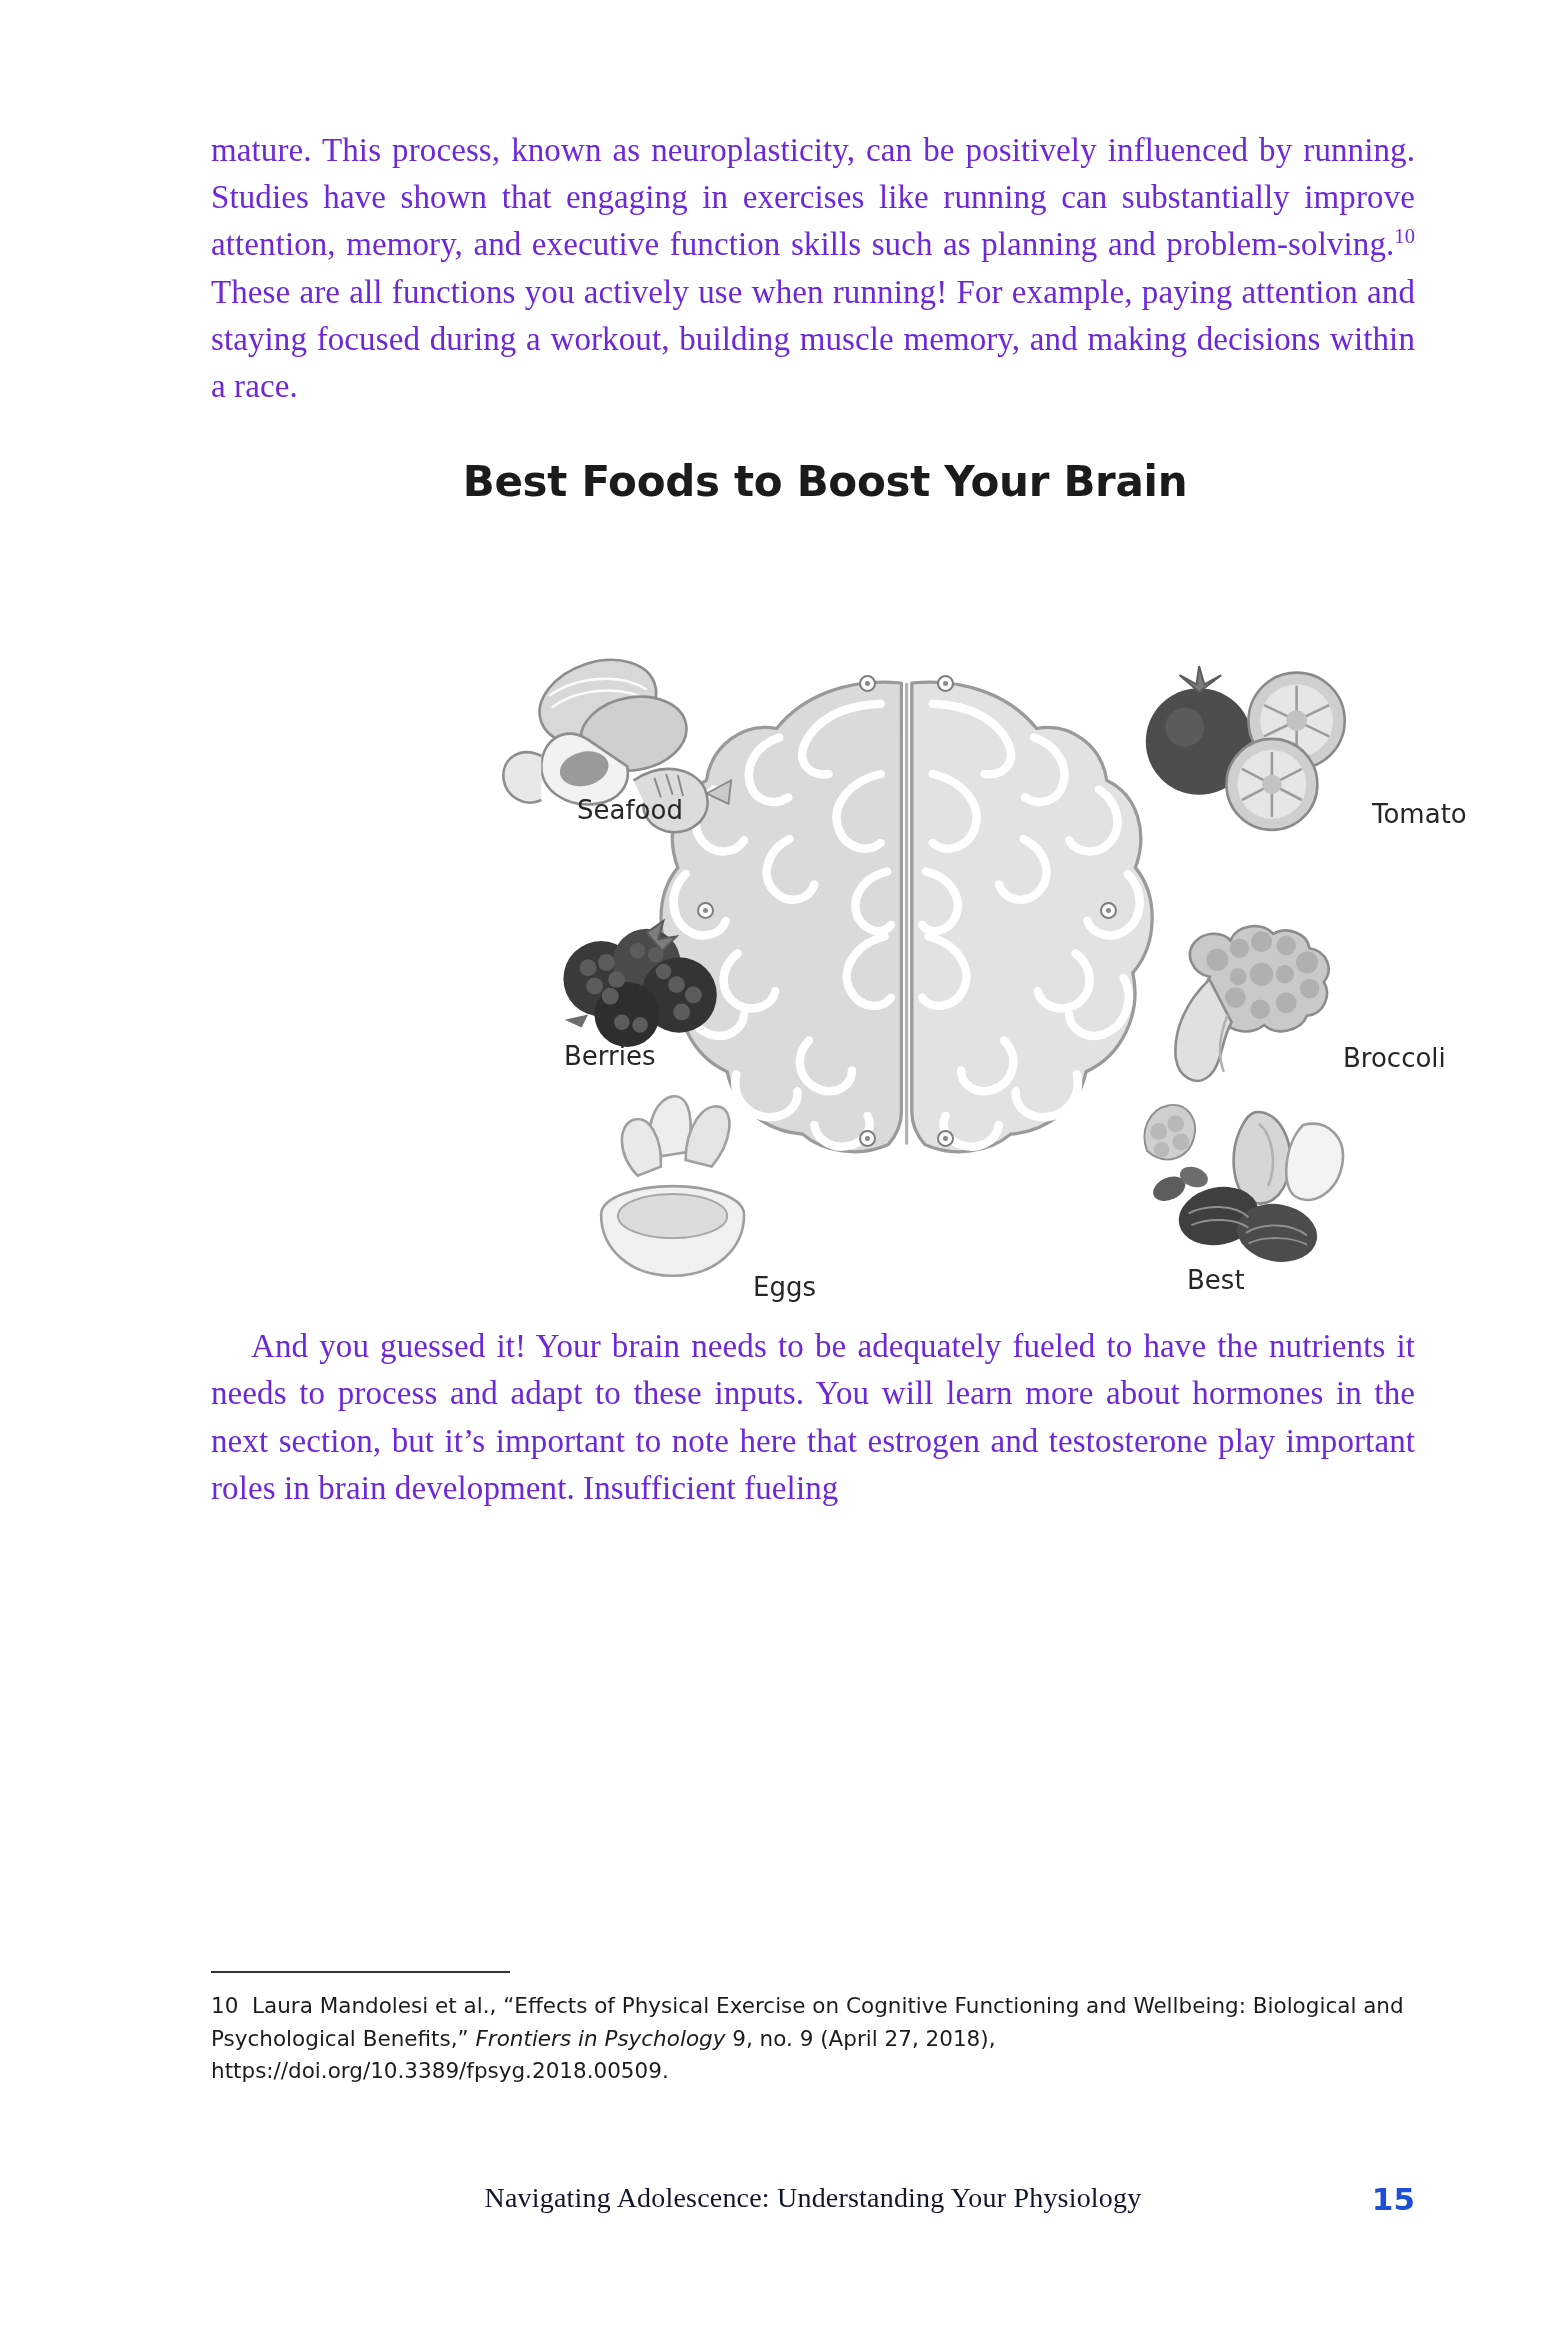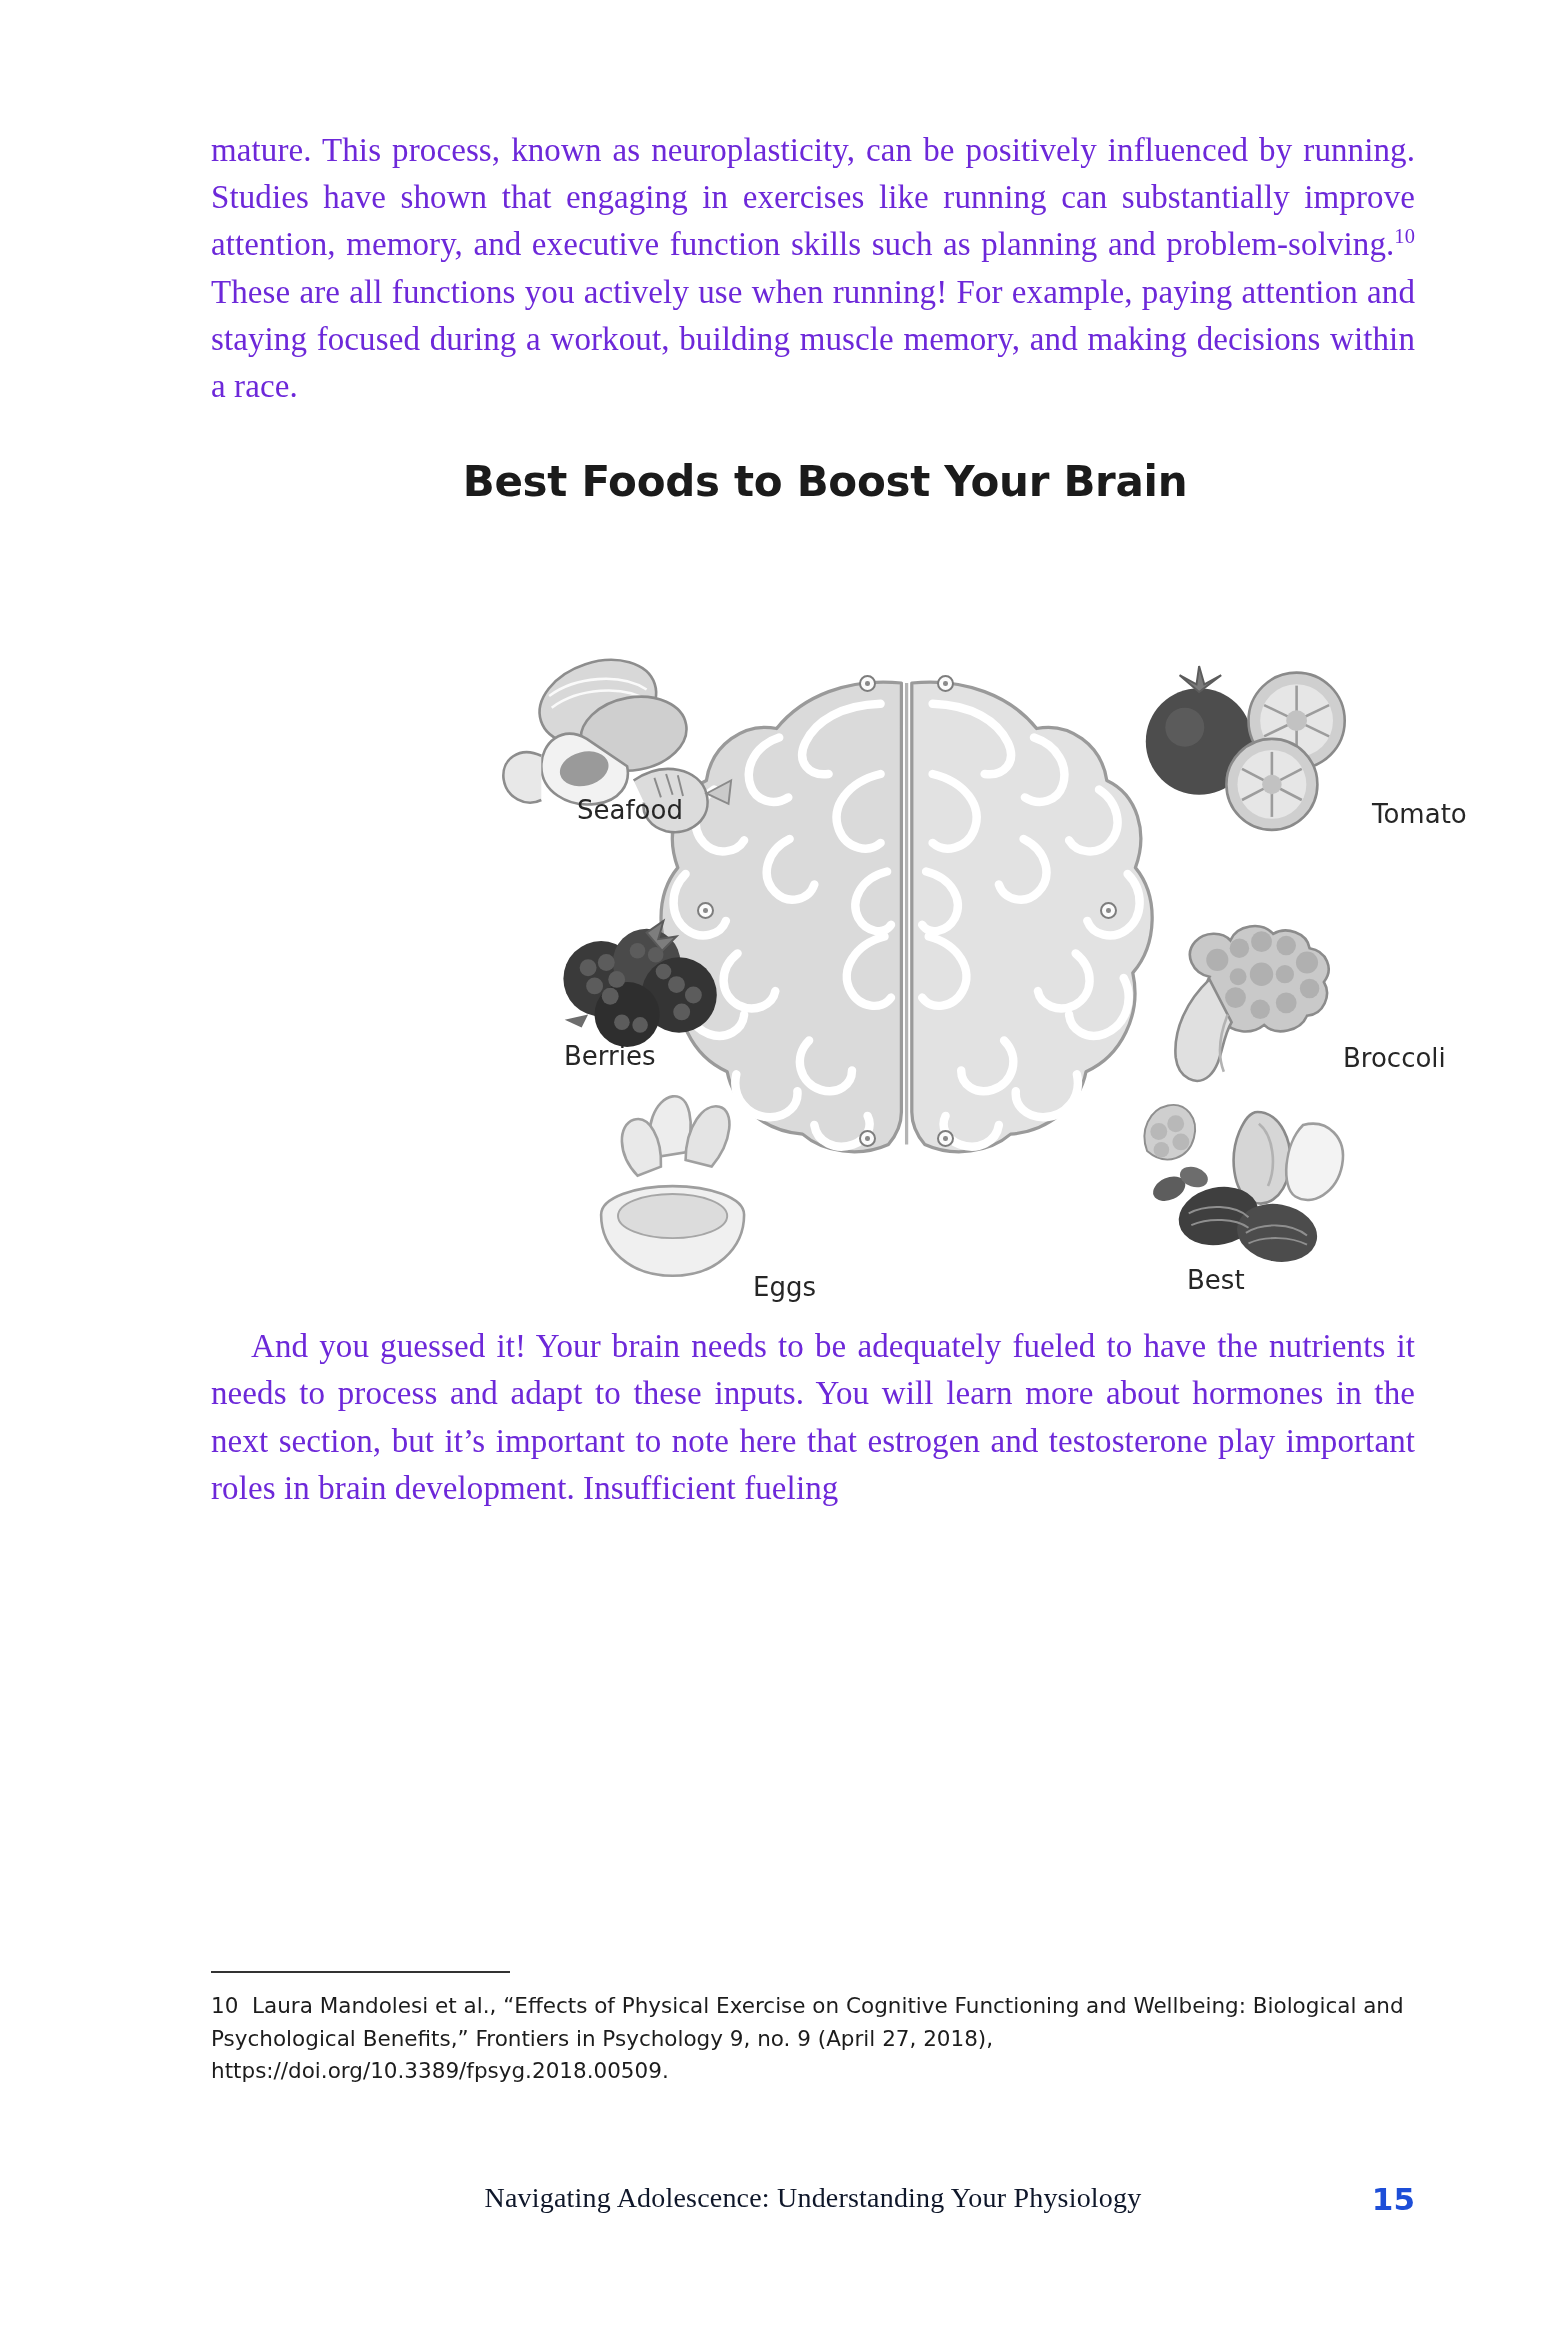--- a/index.html
+++ b/index.html
@@ -114,21 +114,21 @@
     height: 2px;
     background: #333;
     margin-bottom: 17px;
   }
   .footnote {
     font-family: "DejaVu Sans", sans-serif;
     font-size: 21.5px;
     line-height: 1.52;
     color: #1c1c1c;
   }
-  .footnote .it { }
+  .footnote .it { font-style: italic; }
 
   
   .footer {
     position: absolute;
     left: 211px;
     top: 2182px;
     width: 1204px;
     display: flex;
     align-items: baseline;
     justify-content: center;

